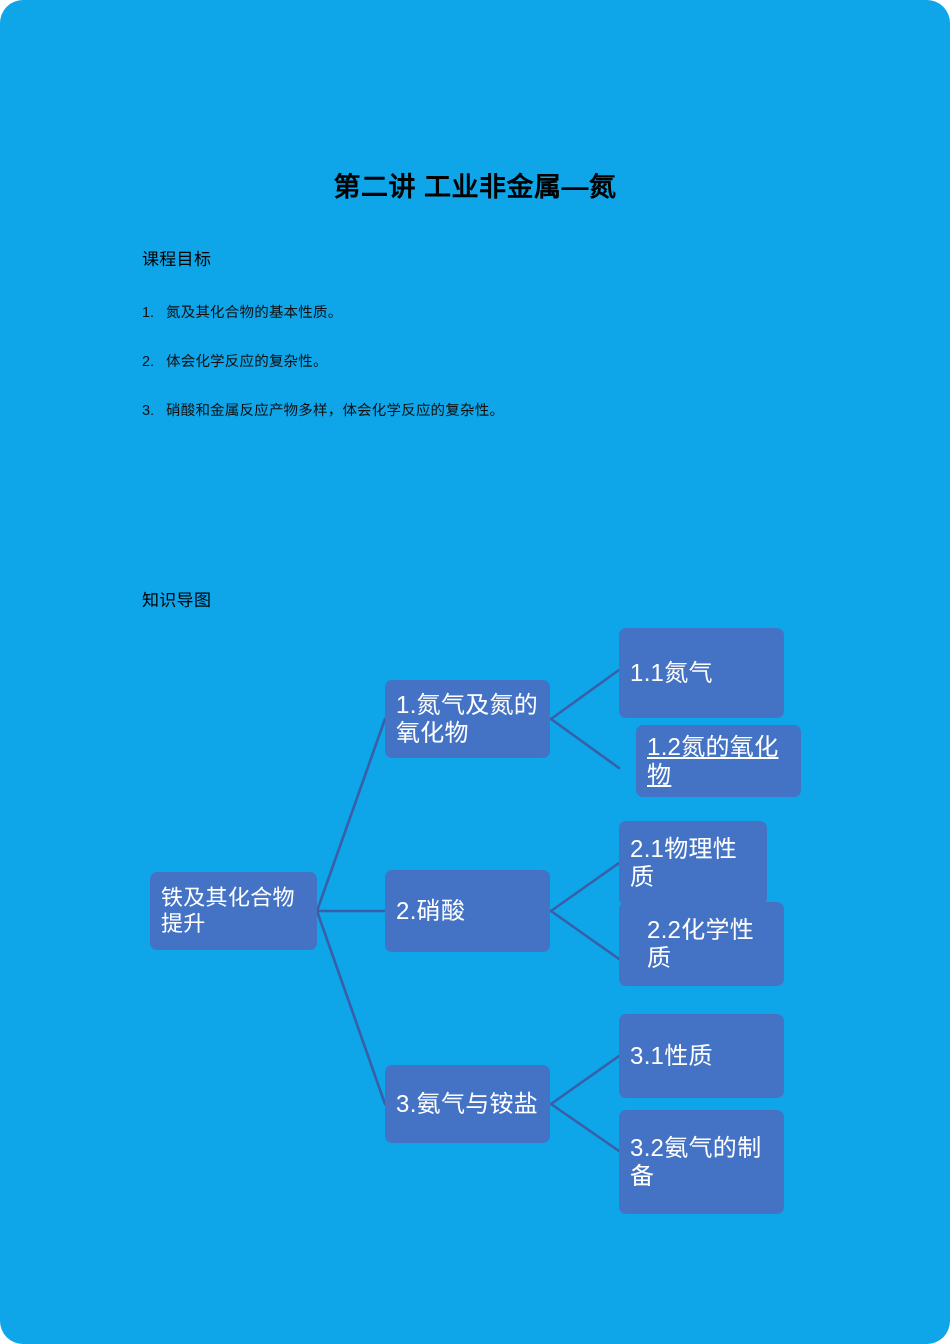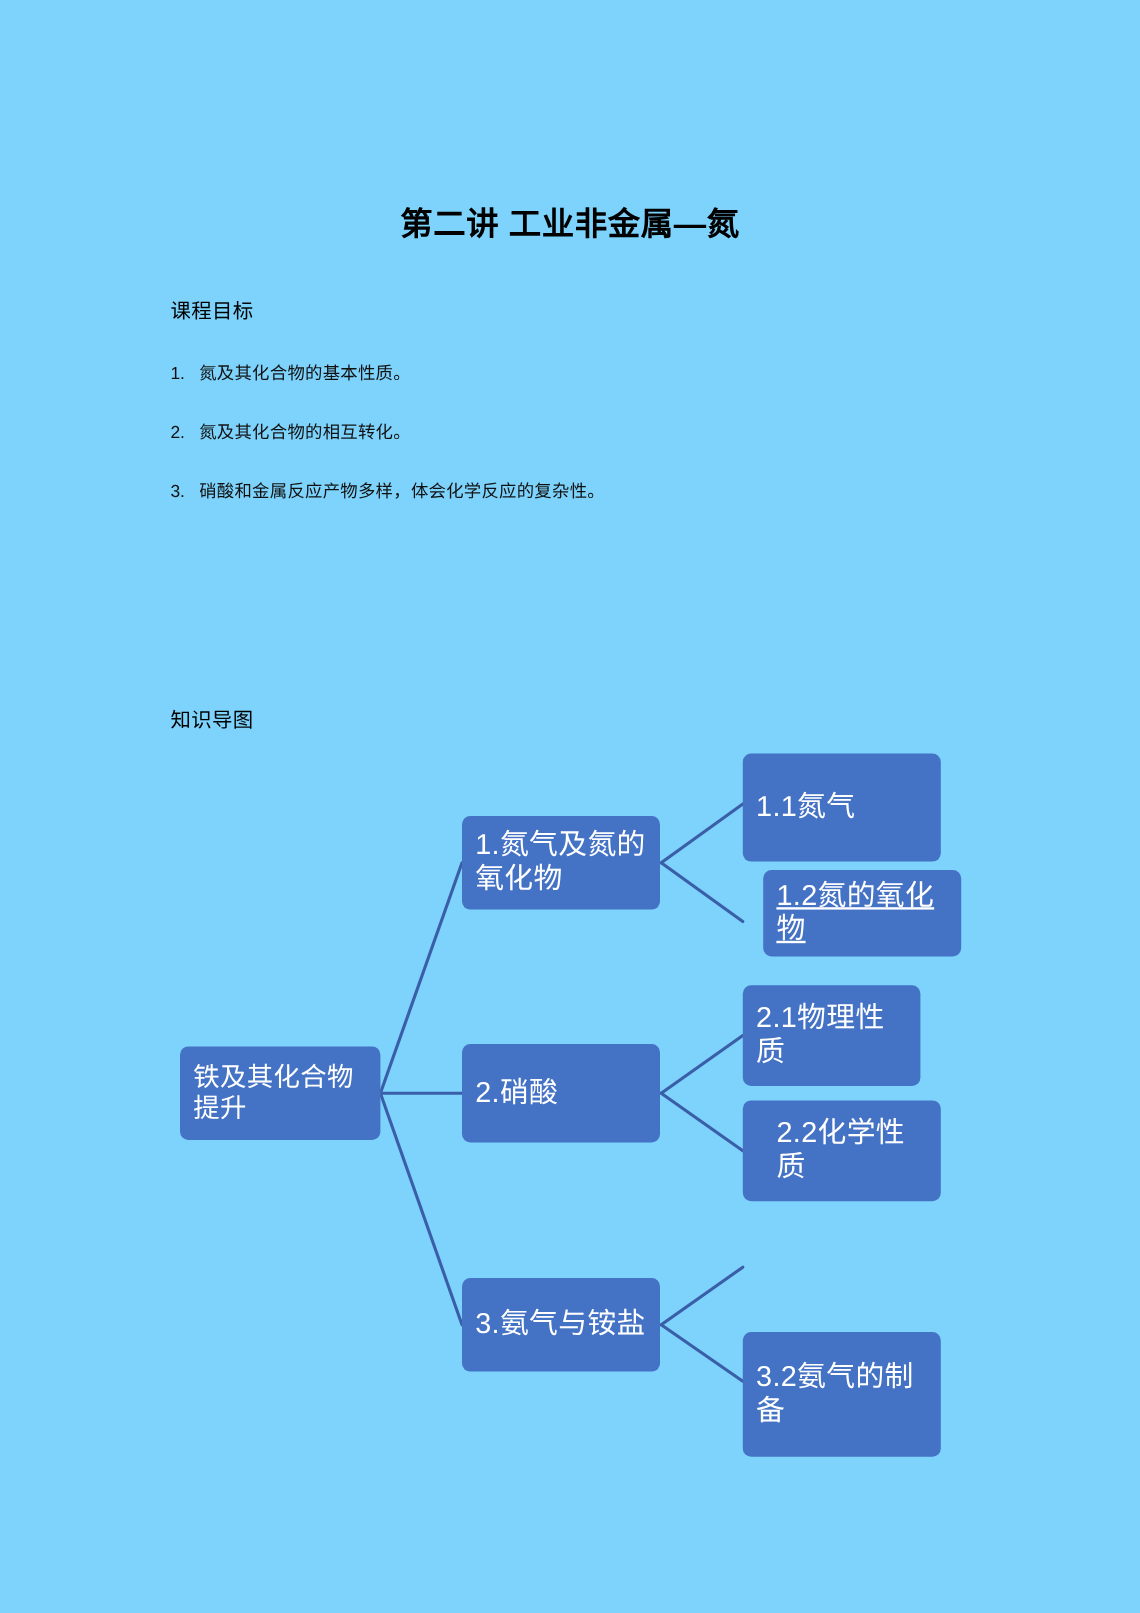--- a/index.html
+++ b/index.html
@@ -14,21 +14,22 @@
     position: relative;
     font-family: "Liberation Sans", "DejaVu Sans", sans-serif;
     color: #000000;
     overflow: hidden;
   }
 
   .page {
     position: relative;
     width: 950px;
     height: 1344px;
-    background: #7dd3fc;
+    background: #0ea5e9;
+    border-radius: 23px;
   }
 
   
   .doc-title {
     position: absolute;
     left: 0;
     top: 152px;
     width: 950px;
     text-align: center;
     font-size: 27px;
@@ -114,21 +115,21 @@
 
   <h2 class="section-heading goals">课程目标</h2>
 
   <div class="goal-list">
     <div class="goal-item">
       <span class="goal-num">1.</span>
       <span class="goal-text">氮及其化合物的基本性质。</span>
     </div>
     <div class="goal-item">
       <span class="goal-num">2.</span>
-      <span class="goal-text">氮及其化合物的相互转化。</span>
+      <span class="goal-text">体会化学反应的复杂性。</span>
     </div>
     <div class="goal-item">
       <span class="goal-num">3.</span>
       <span class="goal-text">硝酸和金属反应产物多样，体会化学反应的复杂性。</span>
     </div>
   </div>
 
   <h2 class="section-heading map">知识导图</h2>
 
   <div class="mindmap">
@@ -168,22 +169,25 @@
     <div class="node" style="left:619px; top:28px; width:165px; height:90px;">
       <span>1.1氮气</span>
     </div>
     <div class="node" style="left:636px; top:125px; width:165px; height:72px;text-decoration:underline;">
       <span>1.2氮的氧化物</span>
     </div>
 
     <div class="node" style="left:619px; top:221px; width:148px; height:84px;">
       <span>2.1物理性质</span>
     </div>
-    <div class="node" style="left:619px; top:317px; width:165px; height:84px;padding-left:28px;">
+    <div class="node" style="left:619px; top:302px; width:165px; height:84px;padding-left:28px;">
       <span>2.2化学性质</span>
     </div>
 
+    <div class="node" style="left:619px; top:414px; width:165px; height:84px;">
+      <span>3.1性质</span>
+    </div>
     <div class="node" style="left:619px; top:510px; width:165px; height:104px;">
       <span>3.2氨气的制备</span>
     </div>
 
   </div>
 </div>
 
 </body></html>

